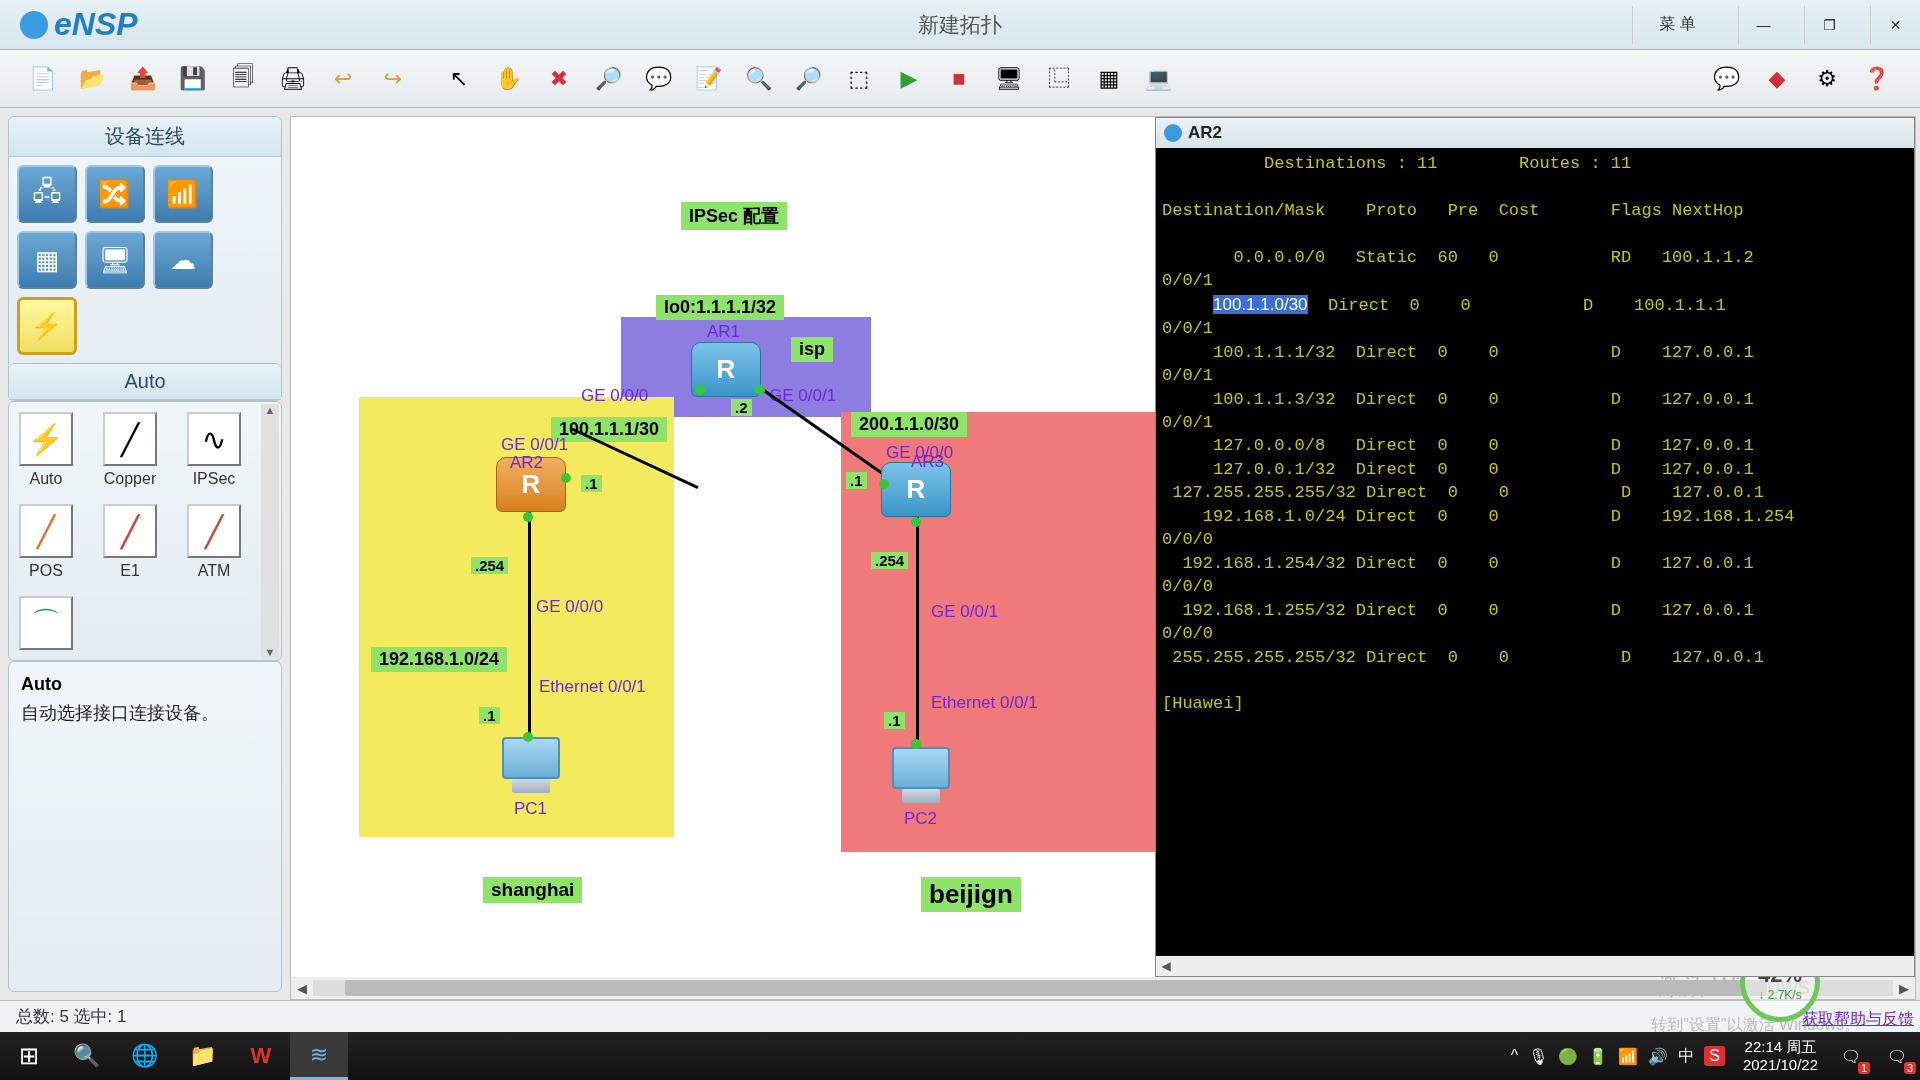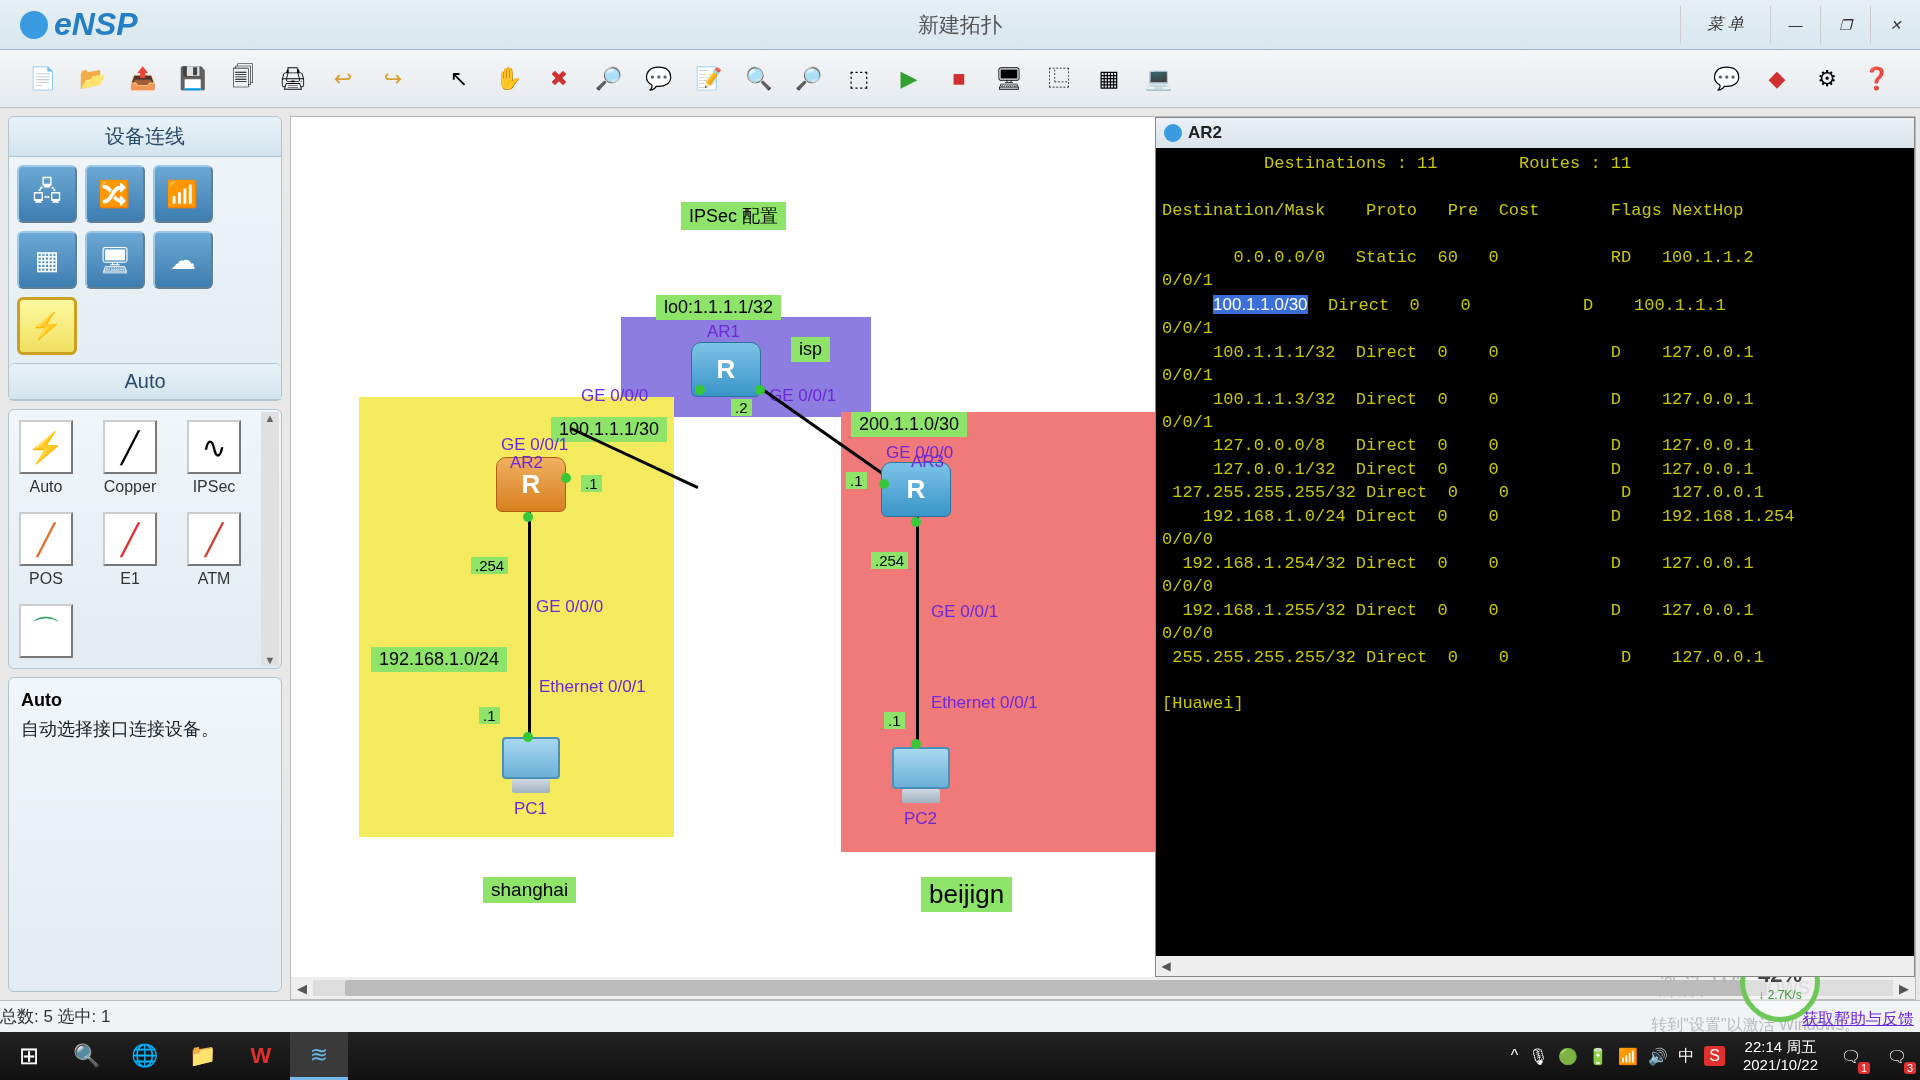--- a/index.html
+++ b/index.html
@@ -1,68 +1,68 @@
 <!DOCTYPE html>
 <html><head>
 <meta charset="utf-8">
 <style>
 * { margin:0; padding:0; box-sizing:border-box; font-family:"Microsoft YaHei",Arial,sans-serif; }
 body { width:1920px; height:1080px; overflow:hidden; background:#e8e8e8; position:relative; }
 .titlebar { height:50px; background:linear-gradient(#e6f0f5,#d8e6ee); display:flex; align-items:center; border-bottom:1px solid #aac; position:relative; }
 .logo { display:flex; align-items:center; gap:6px; margin-left:20px; font-size:32px; font-weight:bold; color:#247ec4; font-style:italic; }
 .logo-icon { width:28px; height:28px; background:#3a9be0; border-radius:50%; display:inline-block; }
 .title-center { position:absolute; left:50%; transform:translateX(-50%); color:#555; font-size:21px; }
-.winbtns { margin-left:auto; display:flex; gap:0;font-style:italic; }
+.winbtns { margin-left:auto; display:flex; gap:16px; }
 .winbtn { width:50px; height:38px; display:flex; align-items:center; justify-content:center; font-size:14px; color:#333; border-left:1px solid #ccc; cursor:pointer; }
 .winbtn.menu { width:90px; font-size:16px; }
 .toolbar { height:58px; background:linear-gradient(#f4f6f8,#e6ebef); display:flex; align-items:center; gap:4px; padding:0 20px; border-bottom:1px solid #bbb; }
 .tbtn { width:46px; height:42px; display:flex; align-items:center; justify-content:center; font-size:22px; cursor:pointer; border:1px solid transparent; border-radius:4px; }
 .tsep { width:12px; }
 .tspacer { flex:1; }
 .main { display:flex; height:calc(100% - 50px - 58px - 32px - 48px); }
-.sidebar { width:290px; display:flex; flex-direction:column; padding:8px; gap:8px; }
+.sidebar { width:290px; display:flex; flex-direction:column; padding:8px; gap:0; }
 .panel { background:linear-gradient(#f0f6fa,#e2ecf2); border:1px solid #b0c4d0; border-radius:6px; }
 .panel-title { text-align:center; font-size:20px; color:#2a4a6a; padding:6px 0; background:linear-gradient(#e8f2f8,#d4e4ee); border-bottom:1px solid #b0c4d0; border-radius:6px 6px 0 0; }
 .devicons { display:flex; flex-wrap:wrap; gap:8px; padding:8px; }
 .devicon { width:60px; height:58px; background:linear-gradient(#6ca8d4,#3d7db0); border:2px outset #9bc8e8; border-radius:6px; display:flex; align-items:center; justify-content:center; font-size:26px; color:#fff; cursor:pointer; }
 .devicon.sel { background:linear-gradient(#fff8a0,#f0e060); border:3px solid #cca020; }
 .conntypes { display:flex; flex-wrap:wrap; gap:16px 30px; padding:10px; position:relative; }
 .conntypes-scroll { position:absolute; right:2px; top:2px; bottom:2px; width:18px; background:#e0e0e0; display:flex; flex-direction:column; justify-content:space-between; }
 .conntypes-scroll span { text-align:center; font-size:11px; color:#666; }
 .ct { display:flex; flex-direction:column; align-items:center; gap:4px; cursor:pointer; }
 .ct .box { width:54px; height:54px; border:2px outset #ccc; background:#fff; display:flex; align-items:center; justify-content:center; font-size:30px; }
 .ct .lbl { font-size:16px; color:#333; }
 .desc-panel { flex:1; padding:12px; }
 .desc-title { font-weight:bold; font-size:18px; margin-bottom:6px; }
 .desc-body { font-size:18px; color:#222; line-height:1.4; }
 .canvas-wrap { flex:1; display:flex; flex-direction:column; border:1px solid #bbb; background:#fff; margin:8px 4px 0 0; position:relative; }
 .canvas { flex:1; position:relative; overflow:hidden; }
 .hscroll { height:22px; background:#eee; display:flex; align-items:center; }
 .hscroll .ar { width:22px; text-align:center; font-size:13px; color:#555; cursor:pointer; }
 .hscroll .track { flex:1; background:#ddd; height:16px; position:relative; }
 .hscroll .thumb { position:absolute; left:2%; width:90%; top:0; bottom:0; background:#bbb; border-radius:3px; }
-.zone { position:absolute; }
+.zone { position:absolute;font-weight:bold; }
 .zone.label-green { background:#8de468; padding:2px 8px; font-size:18px; color:#000; }
 .zone-area { position:absolute; }
 .router-icon { width:70px; height:55px; border-radius:10px 10px 6px 6px; display:flex; align-items:center; justify-content:center; font-size:26px; color:#fff; font-weight:bold; }
 .router-icon.blue { background:linear-gradient(#7dc3e8,#3a95c8); border:1px solid #2a75a0; }
 .router-icon.orange { background:linear-gradient(#f0b060,#d88020); border:1px solid #b06010; }
 .pc-icon { width:70px; height:60px; position:relative; }
 .pc-monitor { width:58px; height:42px; background:linear-gradient(#a8d8f0,#6bb0d8); border:2px solid #4a90b8; border-radius:4px; margin:0 auto; }
 .pc-base { width:38px; height:14px; background:linear-gradient(#d0d8e0,#a0b0c0); margin:0 auto; border-radius:2px; }
 .node-label { position:absolute; font-size:17px; color:#6d28d9; white-space:nowrap; }
 .link { position:absolute; background:#000; }
 .link-dot { position:absolute; width:10px; height:10px; background:#37c837; border-radius:50%; }
 .term-window { position:absolute; right:0; top:0; bottom:0; width:760px; background:#000; border:1px solid #888; display:flex; flex-direction:column; z-index:5; }
 .term-title { height:30px; background:linear-gradient(#ecf2f6,#d8e2ea); display:flex; align-items:center; gap:6px; padding:0 8px; font-size:17px; color:#222; font-weight:bold; }
 .term-body { flex:1; background:#000; color:#c8c800; font-family:"Consolas","Courier New",monospace; font-size:17px; line-height:1.38; padding:4px 6px; overflow:hidden; white-space:pre; }
 .term-sel { background:#3a6fd8; color:#fff; }
 .term-scroll { height:20px; background:#eee; display:flex; align-items:center; }
 .term-scroll .ar { width:20px; text-align:center; font-size:12px; color:#555; }
-.statusbar { height:32px; background:#f0f3f6; border-top:1px solid #bbb; display:flex; align-items:center; padding:0 0; font-size:17px; color:#333; }
+.statusbar { height:32px; background:#f0f3f6; border-top:1px solid #bbb; display:flex; align-items:center; padding:0 16px; font-size:17px; color:#333; }
 .cpu-gauge { position:absolute; right:100px; bottom:58px; width:80px; height:80px; border:5px solid #6ec858; border-radius:50%; display:flex; flex-direction:column; align-items:center; justify-content:center; font-size:22px; font-weight:bold; color:#444; background:rgba(255,255,255,0.5); }
 .cpu-gauge .sub { font-size:12px; font-weight:normal; color:#3a9a3a; }
 .wm { position:absolute; right:110px; bottom:78px; color:#bbb; font-size:24px; pointer-events:none; }
 .wm2 { position:absolute; right:60px; bottom:44px; color:#bbb; font-size:16px; pointer-events:none; }
 .feedback-link { position:absolute; right:6px; bottom:50px; color:#6d28d9; font-size:16px; text-decoration:underline; cursor:pointer; }
 .taskbar { height:48px; background:linear-gradient(#222,#111); display:flex; align-items:center; color:#fff; position:absolute; bottom:0; left:0; right:0; }
 .tb-btn { width:58px; height:48px; display:flex; align-items:center; justify-content:center; font-size:22px; cursor:pointer; }
 .tb-btn.win { color:#fff; font-size:24px; }
 .tb-btn.active { background:#3a3a3a; border-bottom:3px solid #76b9ed; }
 .tb-spacer { flex:1; }

